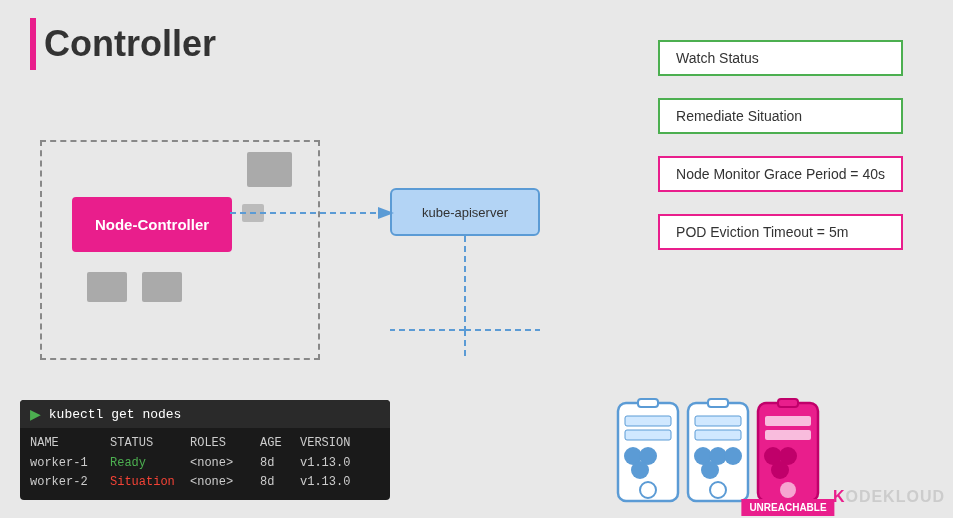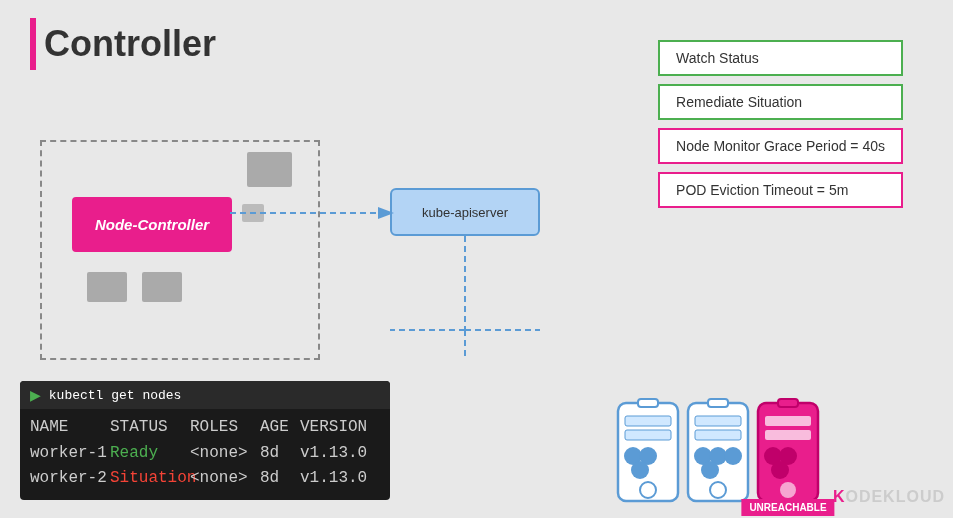--- a/index.html
+++ b/index.html
@@ -33,21 +33,21 @@
       color: #333;
     }
 
     
     .status-panel {
       position: absolute;
       top: 40px;
       right: 50px;
       display: flex;
       flex-direction: column;
-      gap: 8px;
+      gap: 22px;
     }
     .status-box {
       padding: 8px 16px;
       font-size: 14px;
       color: #333;
       min-width: 240px;
       text-align: left;
     }
     .status-box.green-border {
       border: 2px solid #4caf50;
@@ -69,21 +69,20 @@
 
     
     .outer-box {
       position: absolute;
       top: 20px;
       left: 20px;
       width: 280px;
       height: 220px;
       border: 2px dashed #888;
       background: transparent;
-      font-style: italic;
     }
 
     
     .node-controller {
       position: absolute;
       top: 55px;
       left: 30px;
       width: 160px;
       height: 55px;
       background: #e91e8c;
@@ -157,21 +156,21 @@
       font-size: 14px;
     }
     .terminal-title {
       color: #fff;
       font-size: 13px;
       font-family: 'Courier New', monospace;
     }
     .terminal-body {
       padding: 6px 10px 8px 10px;
       font-family: 'Courier New', monospace;
-      font-size: 16px;
+      font-size: 12px;
     }
     .terminal-row {
       display: grid;
       grid-template-columns: 80px 80px 70px 40px 80px;
       color: #ccc;
       line-height: 1.6;
     }
     .terminal-row .ready { color: #4caf50; }
     .terminal-row .not-ready { color: #f44336; }
     .terminal-header-row { color: #ccc; }

